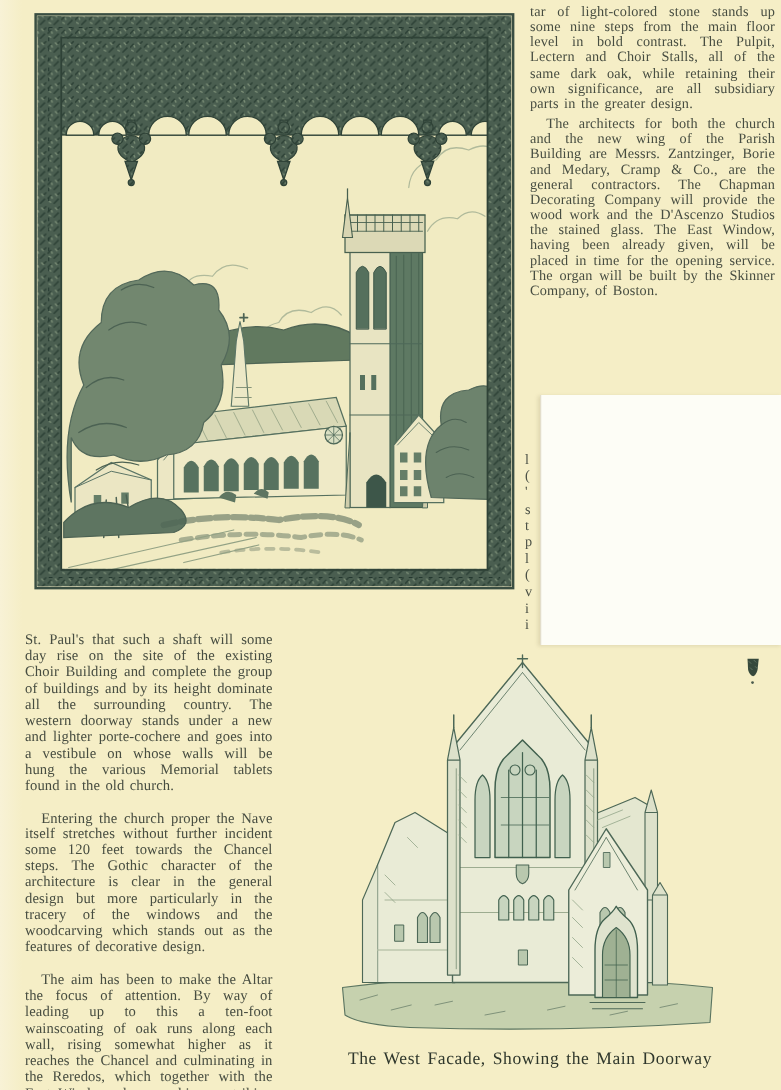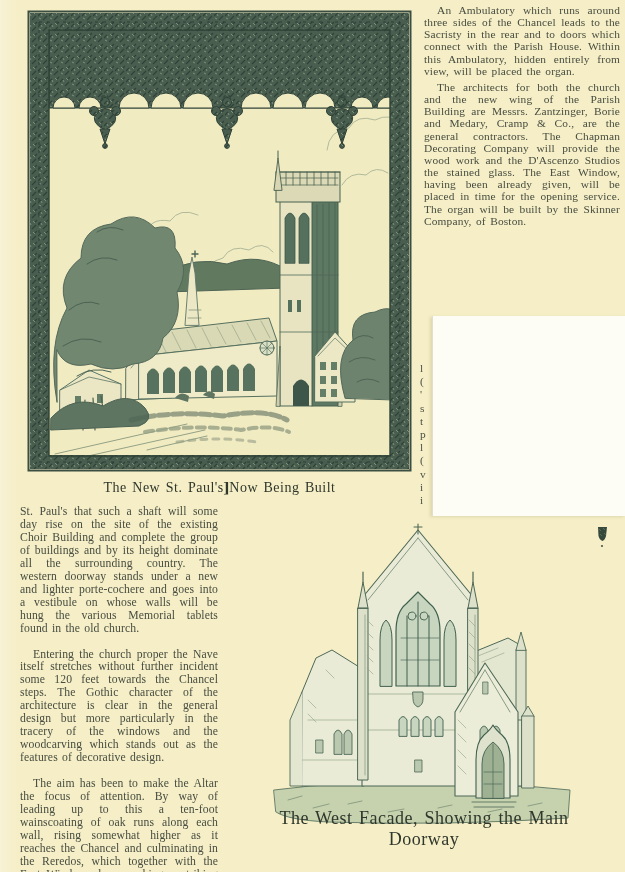--- a/index.html
+++ b/index.html
@@ -16,21 +16,21 @@
   .col{color:#474d41;text-align:justify;}
   .col p{margin:0;}
   .col-right{left:424px;top:4px;width:196px;font-size:11.4px;line-height:12.15px;word-spacing:1.4px;letter-spacing:.15px;}
   .col-right p + p{margin-top:4px;}
   .col-left{left:20px;top:506px;width:198px;font-size:11.7px;line-height:12.95px;word-spacing:1.2px;letter-spacing:.1px;}
   .col-left p + p{margin-top:13px;}
   .indent{text-indent:13px;}
   
   .caption{color:#2f372c;text-align:center;letter-spacing:.5px;word-spacing:1.5px;}
   .caption-top{left:27px;top:479px;width:385px;font-size:14px;}
-  .caption-bottom{left:268px;top:808px;width:312px;font-size:18px;}
+  .caption-bottom{left:268px;top:840px;width:312px;font-size:14px;}
   .cap-mark{font-weight:bold;font-size:15px;display:inline-block;transform:scaleX(1.25);}
   
   .fig-top{left:27px;top:10px;width:385px;height:462px;}
   .fig-bottom{left:268px;top:520px;width:310px;height:312px;}
   .fig-top svg,.fig-bottom svg{display:block;width:100%;height:100%;}
   
   .patch{
     left:432px;top:316px;width:193px;height:200px;
     background:#fdfdf6;
     border-left:1px solid #e3decb;
@@ -216,26 +216,23 @@
         <rect x="3" y="445" width="379" height="14" fill="url(#carve)"></rect>
         <rect x="3" y="3" width="19" height="456" fill="url(#carve)"></rect>
         <rect x="363" y="3" width="19" height="456" fill="url(#carve)"></rect>
         <rect x="1.5" y="1.5" width="382" height="459" fill="none" stroke="#3a4e42" stroke-width="2"></rect>
         <rect x="22" y="20" width="341" height="426" fill="none" stroke="#2f4237" stroke-width="1.4"></rect>
         <path d="M12,12 v438 M373,12 v438 M12,12 h361 M12,452 h361" stroke="#243830" stroke-width="0.8" stroke-dasharray="3,5" fill="none"></path>
       </g>
     </svg>
   </div>
 
-  <div class="abs caption caption-top">
-    <span>The New St. Paul's</span><span class="cap-mark">]</span><span>Now Being Built</span>
-  </div>
 
   <div class="abs col col-right">
-    <p class="indent">An Ambulatory which runs around three sides of the Chancel leads to the Sacristy in the rear and to doors which connect with the Parish House.  Within this Ambulatory, hidden entirely from view, will be placed the organ.</p>
+    <p>tar of light-colored stone stands up some nine steps from the main floor level in bold contrast.  The Pulpit, Lectern and Choir Stalls, all of the same dark oak, while retaining their own significance, are all subsidiary parts in the greater design.</p>
     <p class="indent">The architects for both the church and the new wing of the Parish Building are Messrs. Zantzinger, Borie and Medary, Cramp &amp; Co., are the general contractors.  The Chapman Decorating Company will provide the wood work and the D'Ascenzo Studios the stained glass.  The East Window, having been already given, will be placed in time for the opening service.  The organ will be built by the Skinner Company, of Boston.</p>
   </div>
 
   <div class="abs col col-left">
     <p>St. Paul's that such a shaft will some day rise on the site of the existing Choir Building and complete the group of buildings and by its height dominate all the surrounding country.  The western doorway stands under a new and lighter porte-cochere and goes into a vestibule on whose walls will be hung the various Memorial tablets found in the old church.</p>
     <p class="indent">Entering the church proper the Nave itself stretches without further incident some 120 feet towards the Chancel steps. The Gothic character of the architecture is clear in the general design but more particularly in the tracery of the windows and the woodcarving which stands out as the features of decorative design.</p>
     <p class="indent">The aim has been to make the Altar the focus of attention.  By way of leading up to this a ten-foot wainscoating of oak runs along each wall, rising somewhat higher as it reaches the Chancel and culminating in the Reredos, which together with the East Window above making a striking background of color and form.  Against these the Al-</p>
   </div>
 
   <div class="abs fragments">

